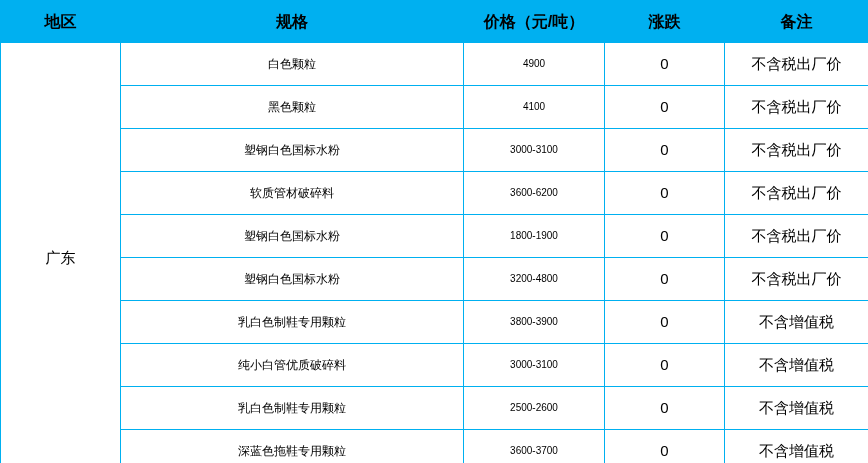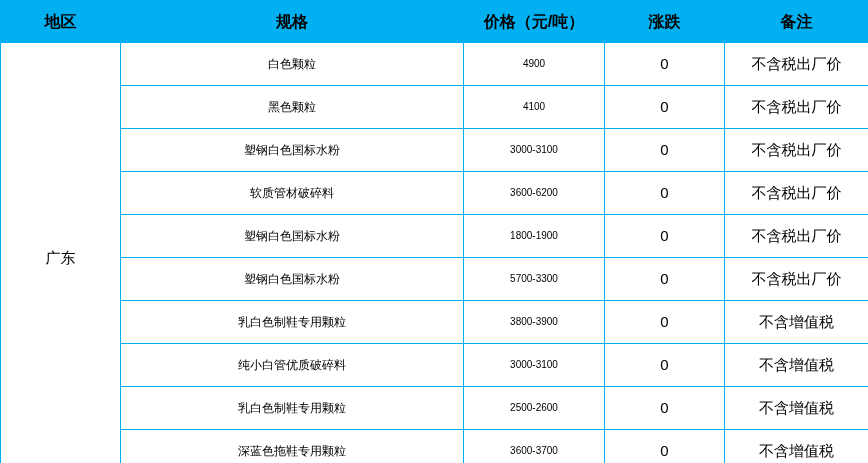--- a/index.html
+++ b/index.html
@@ -104,21 +104,21 @@
         <td class="remark-cell">不含税出厂价</td>
       </tr>
       <tr>
         <td class="spec-cell">塑钢白色国标水粉</td>
         <td class="price-cell">1800-1900</td>
         <td class="change-cell">0</td>
         <td class="remark-cell">不含税出厂价</td>
       </tr>
       <tr>
         <td class="spec-cell">塑钢白色国标水粉</td>
-        <td class="price-cell">5700-3300</td>
+        <td class="price-cell">3200-4800</td>
         <td class="change-cell">0</td>
         <td class="remark-cell">不含税出厂价</td>
       </tr>
       <tr>
         <td class="spec-cell">乳白色制鞋专用颗粒</td>
         <td class="price-cell">3800-3900</td>
         <td class="change-cell">0</td>
         <td class="remark-cell">不含增值税</td>
       </tr>
       <tr>

